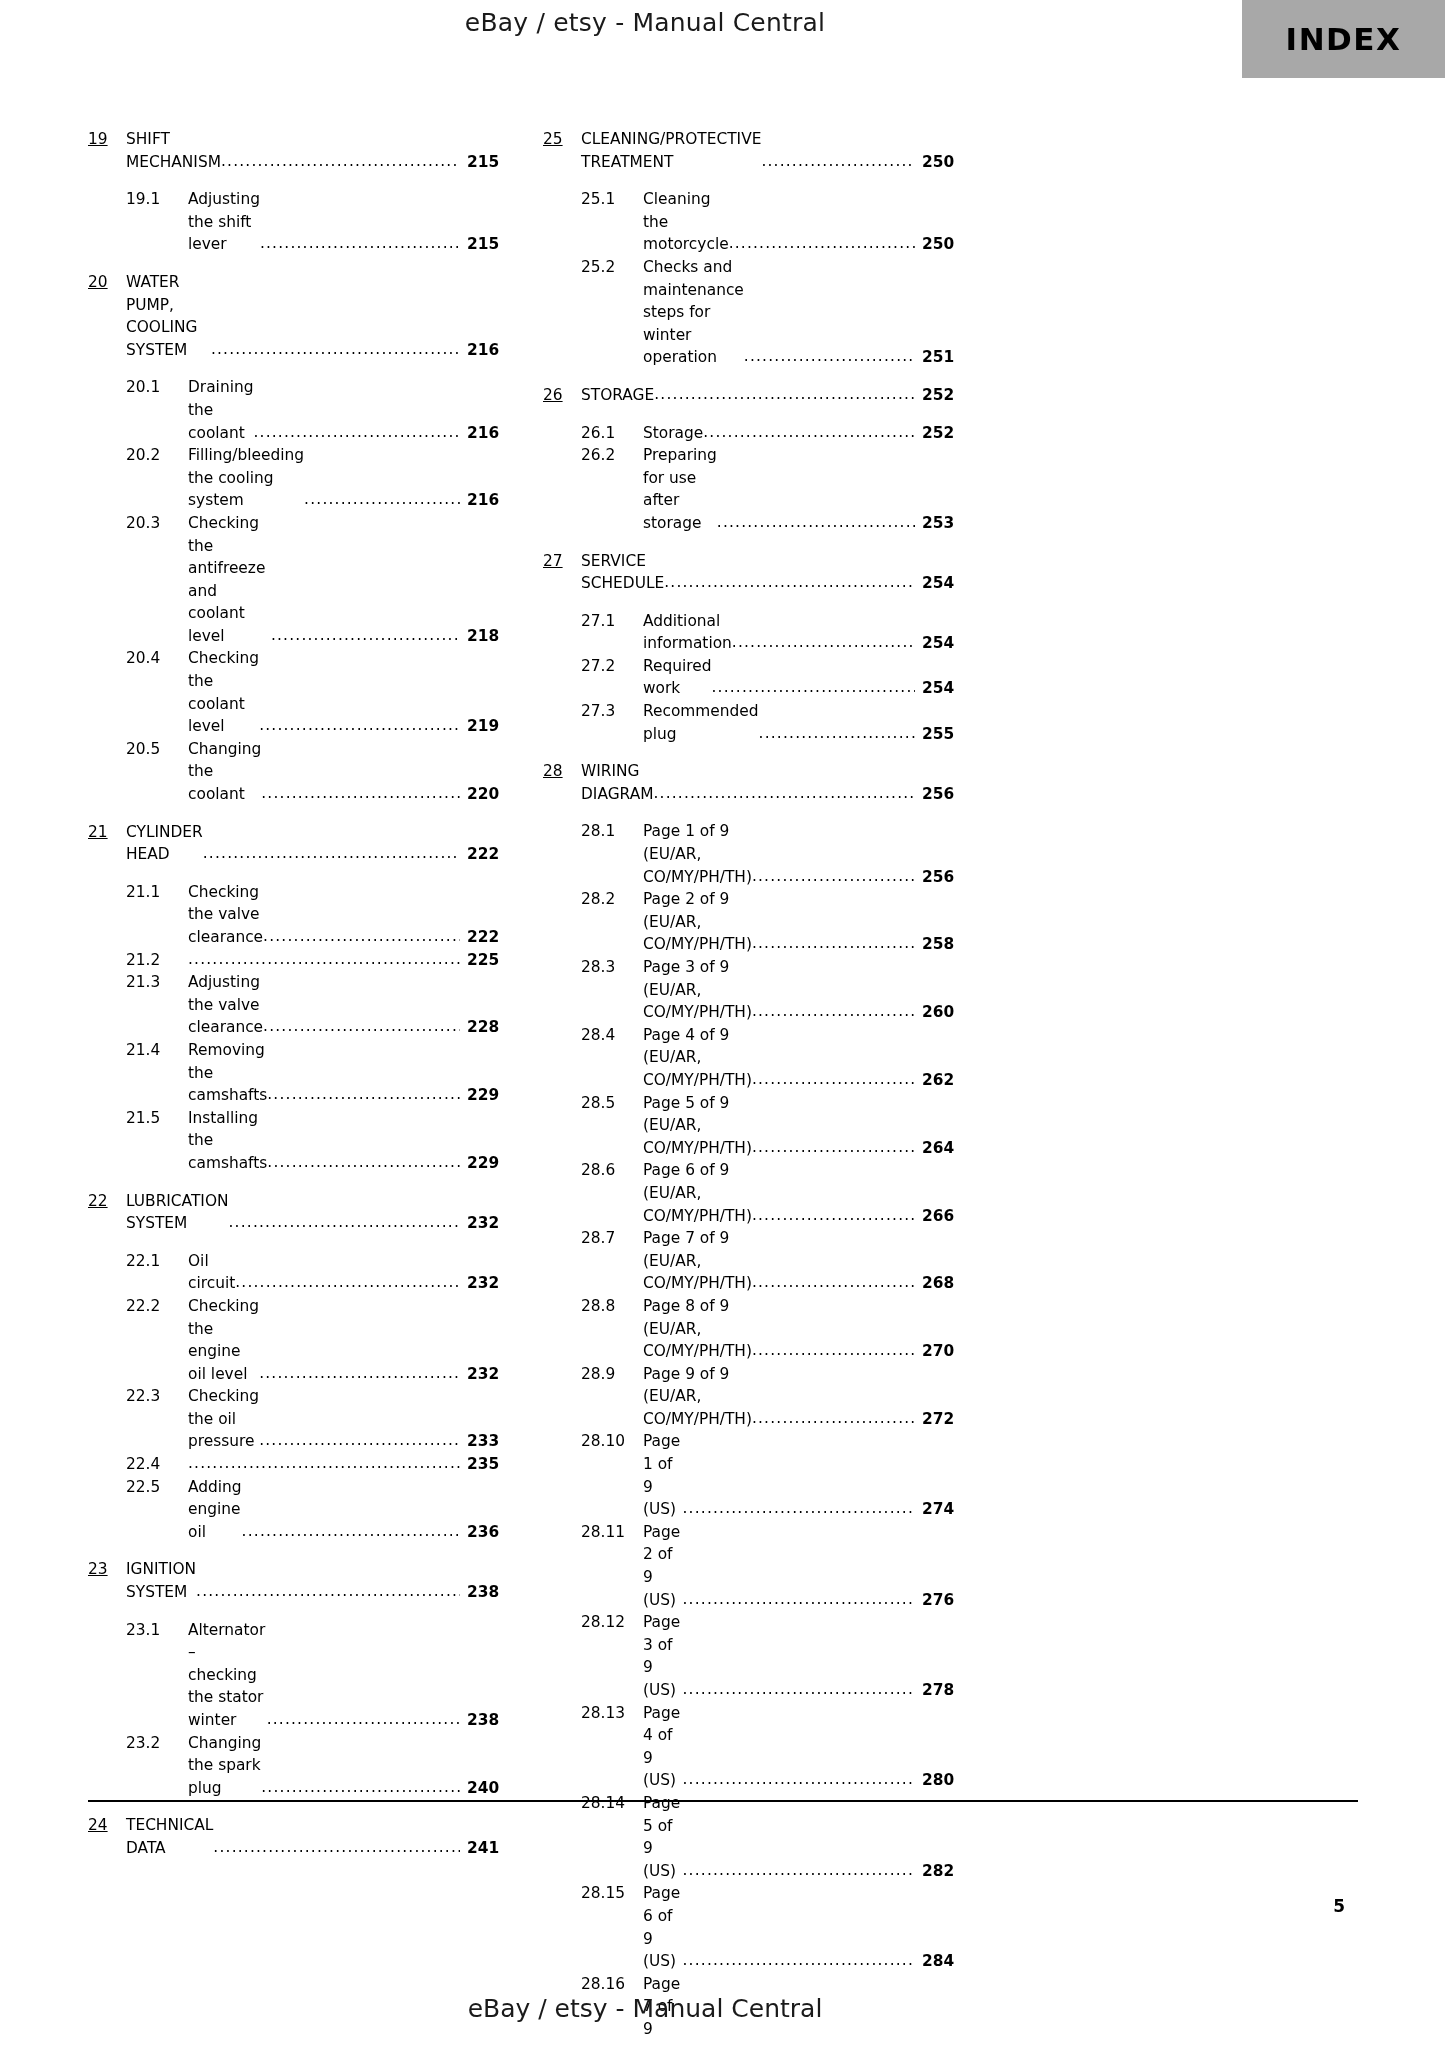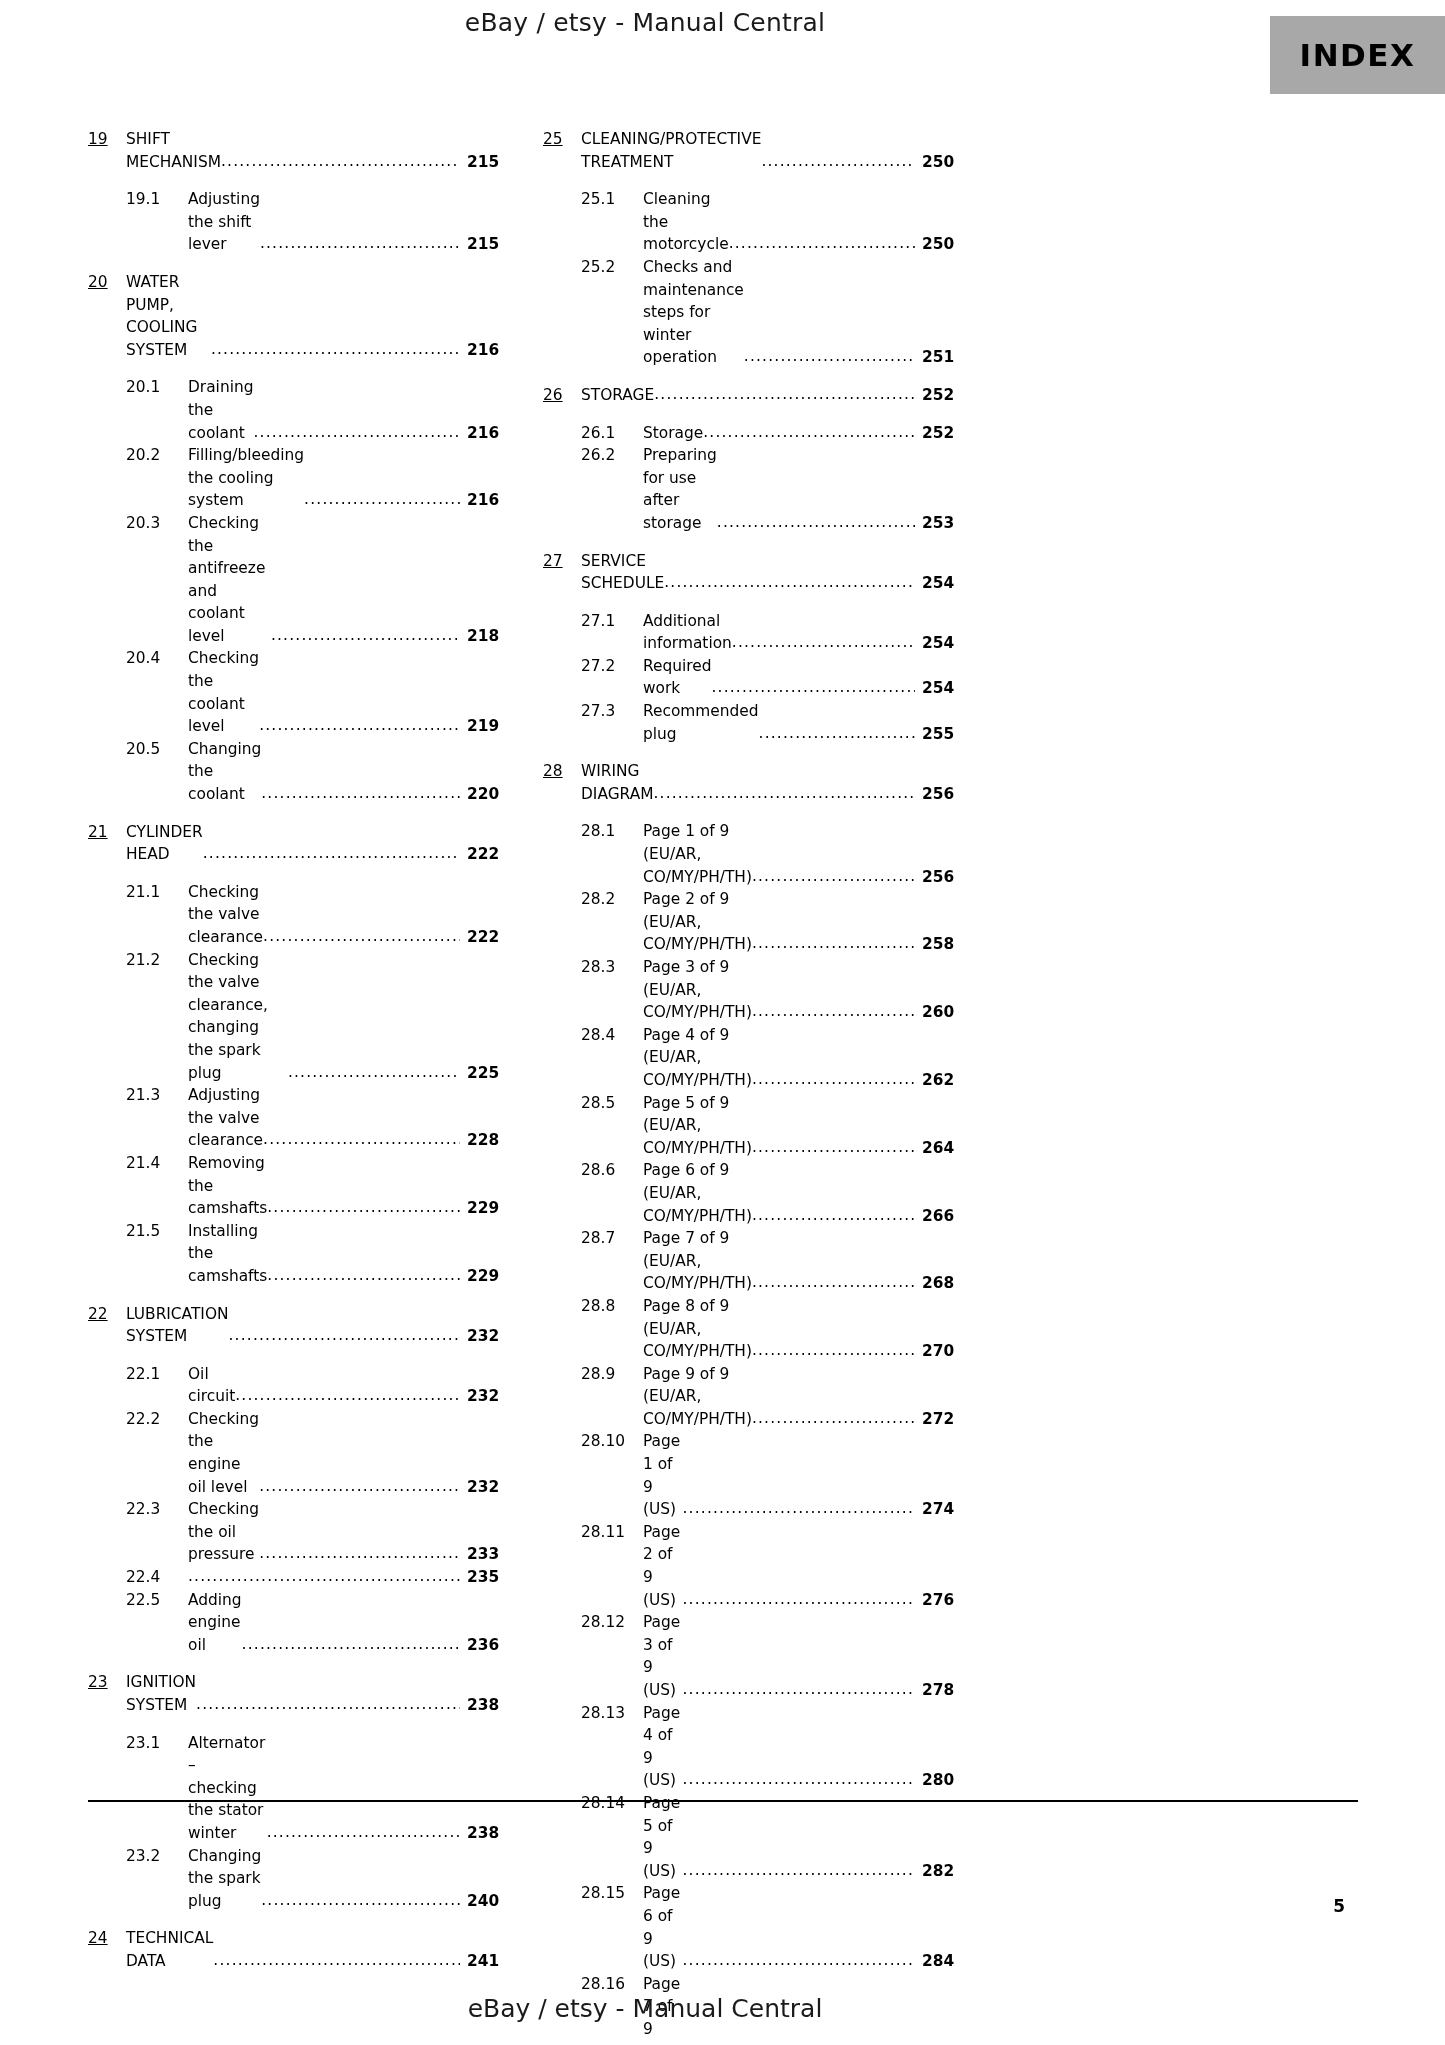--- a/index.html
+++ b/index.html
@@ -29,23 +29,23 @@
     left: 0;
     width: 1290px;
     text-align: center;
     font-size: 25px;
     font-family: "DejaVu Sans", "Liberation Sans", sans-serif;
     color: #1a1a1a;
     letter-spacing: 0.2px;
   }
   .index-tab {
     position: absolute;
-    top: 16px;
+    top: 0;
     right: 0;
-    width: 175px;
+    width: 203px;
     height: 78px;
     background: #a8a8a8;
     display: flex;
     align-items: center;
     justify-content: center;
   }
   .index-tab-label {
     font-size: 31px;
     font-weight: bold;
     letter-spacing: 1.5px;
@@ -229,21 +229,20 @@
         <span class="num">21.1</span>
         <span class="title-wrap">
           <span class="title-text">Checking the valve clearance</span>
           <span class="leader">........................................................................................................................</span>
           <span class="page">222</span>
         </span>
       </div>
       <div class="row lvl2">
         <span class="num">21.2</span>
         <span class="title-wrap">
-          <span class="title-text">Checking the valve clearance, changing the spark plug</span>
           <span class="leader">........................................................................................................................</span>
           <span class="page">225</span>
         </span>
       </div>
       <div class="row lvl2">
         <span class="num">21.3</span>
         <span class="title-wrap">
           <span class="title-text">Adjusting the valve clearance</span>
           <span class="leader">........................................................................................................................</span>
           <span class="page">228</span>

